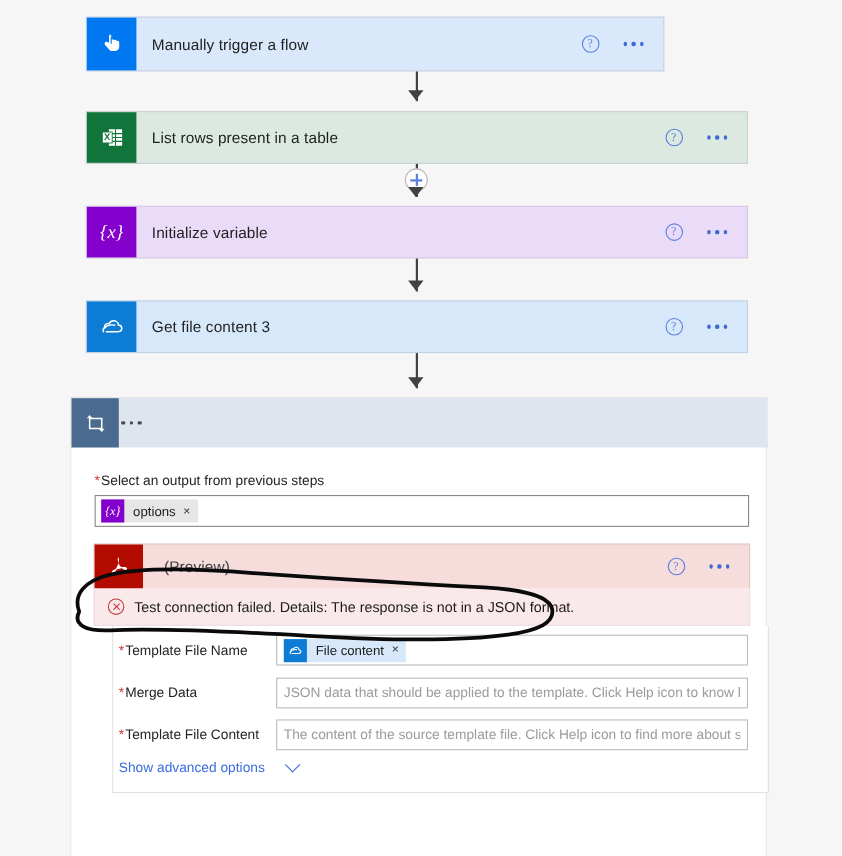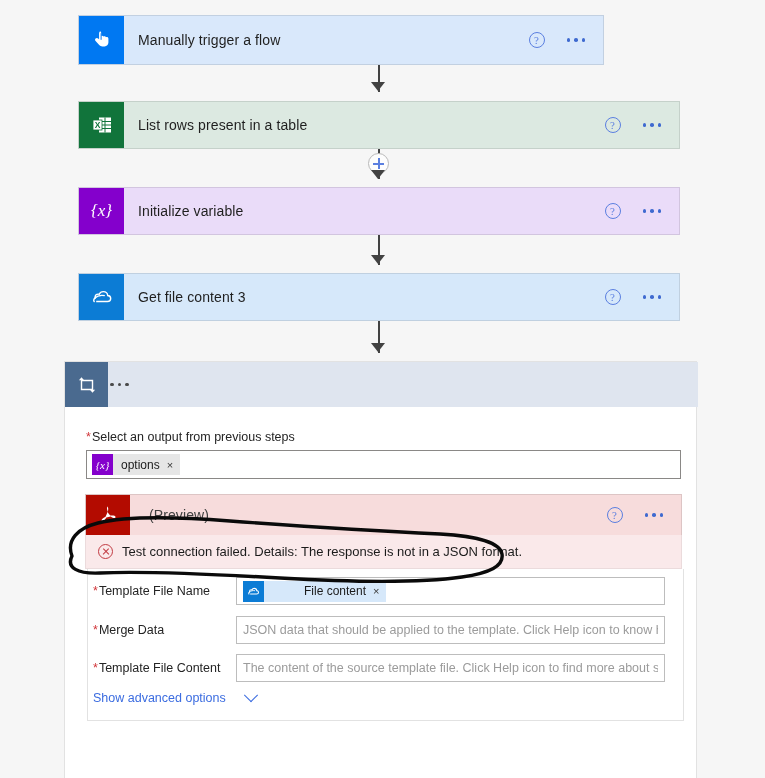--- a/index.html
+++ b/index.html
@@ -231,21 +231,21 @@
     left: 2.5px; right: 2.5px; top: 5.7px;
     height: 1.3px;
     background: #c23b43;
   }
   .err-circle::before { transform: rotate(45deg); }
   .err-circle::after  { transform: rotate(-45deg); }
 
   
   .param-panel {
     position: absolute;
-    left: 87px; top: 569px;
+    left: 102px; top: 569px;
     width: 597px; height: 152px;
     background: #fff;
     border: 1px solid #e2e2e2;
     border-top: none;
     box-sizing: border-box;
   }
   .param-row {
     position: absolute;
     left: 0; right: 0;
     height: 28px;
@@ -468,21 +468,21 @@
     <span>Test connection failed. Details: The response is not in a JSON format.</span>
   </div>
 
   <div class="param-panel">
 
     <div class="param-row" style="top:8px;">
       <div class="lbl field-label">
         <span class="req">*</span><span>Template File Name</span>
       </div>
       <div class="ctl">
-        <span class="token" style="background:#d6e8fa;gap:32px;">
+        <span class="token" style="background:#d6e8fa;">
           <span class="tok-icon" style="background:#0c7cd5;">
             <svg width="15" height="15" viewBox="0 0 26 26" aria-hidden="true">
               <path fill="none" stroke="#ffffff" stroke-width="1.8" d="M7.2 17.5h11.3c1.8 0 3.2-1.3 3.2-3 0-1.6-1.3-2.9-3-3-.2-2.2-2.1-3.9-4.4-3.9-1.8 0-3.4 1.1-4.1 2.7-.3-.1-.6-.2-1-.2-1.7 0-3.1 1.4-3.1 3.1 0 .3 0 .6.1.8-.9.4-1.5 1.2-1.5 2.2 0 .7.4 1.3.9 1.7"></path>
               <path fill="none" stroke="#ffffff" stroke-width="1.6" d="M5.5 14.3c2.6-2.4 6.6-3.5 10.3-2.6"></path>
             </svg>
           </span>
           <span class="tok-label">
             <span>File content</span>
             <span class="tok-x">×</span>
           </span>

